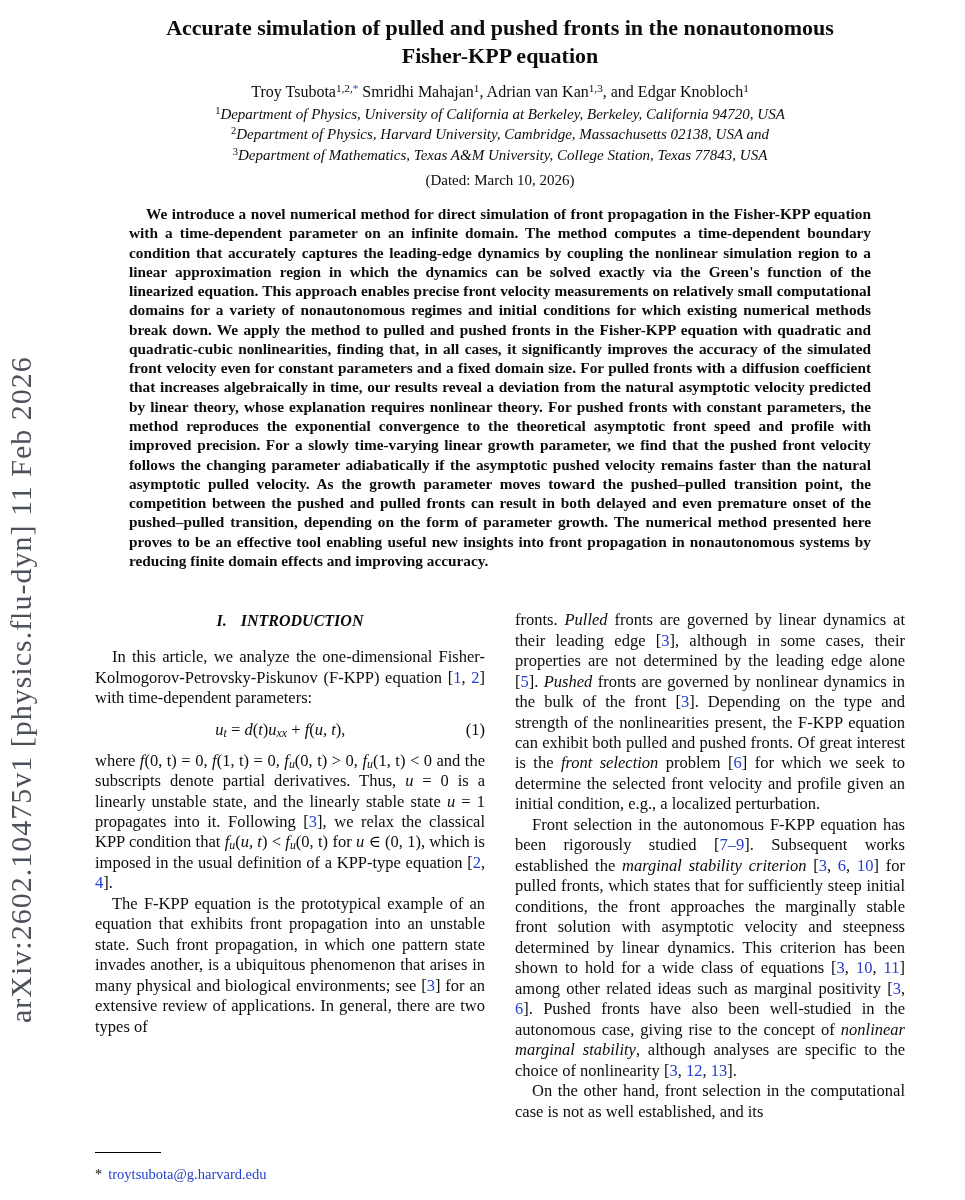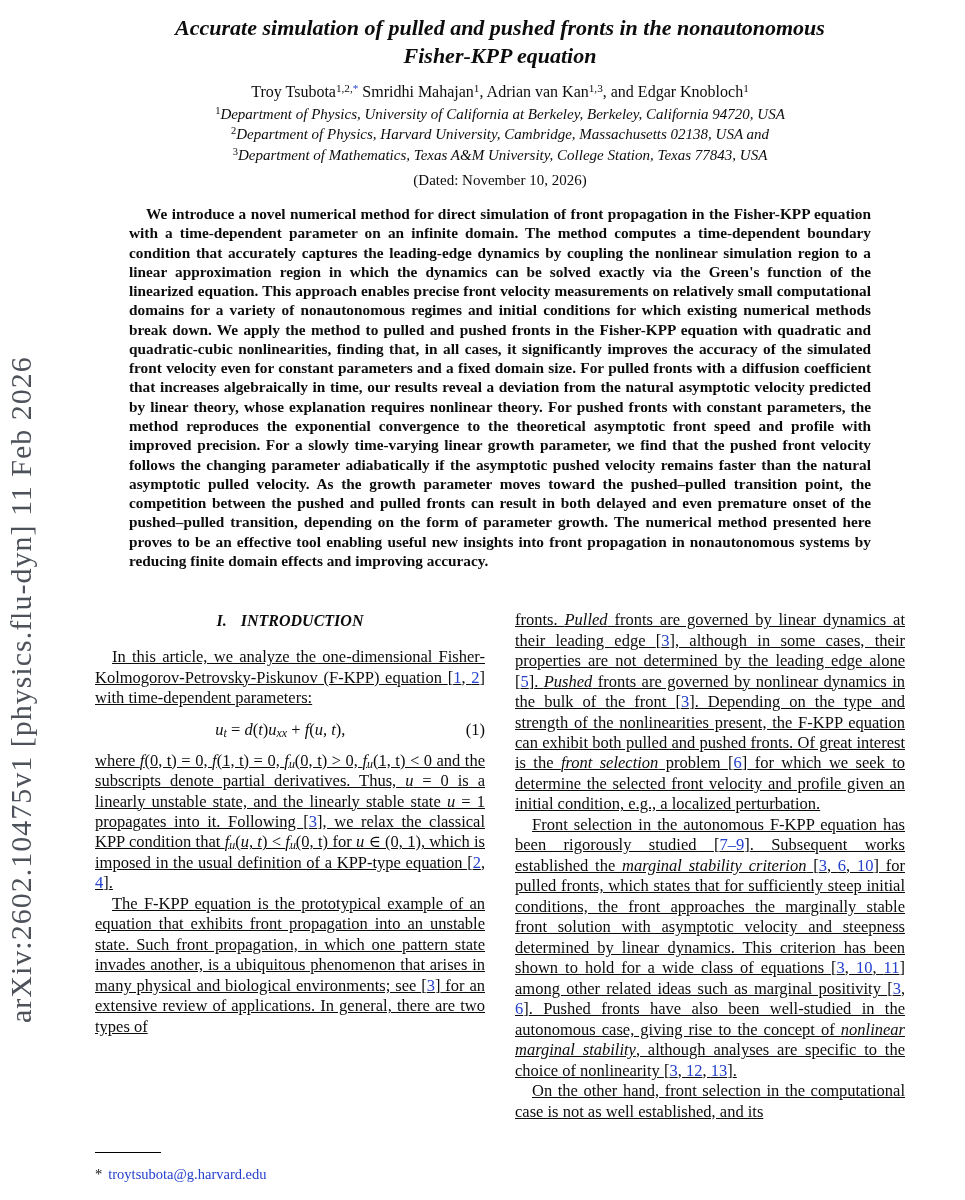--- a/index.html
+++ b/index.html
@@ -29,21 +29,20 @@
     left: 95px;
     top: 0;
     width: 810px;
   }
   .title {
     margin: 14px 6px 0;
     font-size: 22px;
     font-weight: bold;
     line-height: 1.27;
     text-align: center;
-    font-style: italic;
   }
   .authors {
     margin-top: 13px;
     font-size: 16px;
     text-align: center;
   }
   .affiliations {
     margin-top: 3px;
     font-size: 15px;
     line-height: 1.36;
@@ -75,21 +74,20 @@
     text-align: center;
     margin: 2px 0 17px;
     font-style: italic;
   }
   .sec-label { margin-right: 14px; }
   .para {
     margin: 0;
     font-size: 16.5px;
     line-height: 1.242;
     text-align: justify;
-    text-decoration: underline;
   }
   .indent { text-indent: 17px; }
   .equation {
     display: flex;
     align-items: flex-start;
     margin: 11px 0;
     font-size: 16.5px;
   }
   .eq-body { flex: 1 1 auto; text-align: center; }
   .eq-number { flex: 0 0 auto; }
@@ -132,21 +130,21 @@
     </h1>
 
     <div class="authors"><span class="seg-plain">Troy Tsubota</span><span class="seg-sup">1,2,</span><span class="seg-suplink">*</span><span class="seg-plain"> Smridhi Mahajan</span><span class="seg-sup">1</span><span class="seg-plain">, Adrian van Kan</span><span class="seg-sup">1,3</span><span class="seg-plain">, and Edgar Knobloch</span><span class="seg-sup">1</span></div>
 
     <div class="affiliations">
       <div><span class="seg-sup">1</span><span class="seg-italic">Department of Physics, University of California at Berkeley, Berkeley, California 94720, USA</span></div>
       <div><span class="seg-sup">2</span><span class="seg-italic">Department of Physics, Harvard University, Cambridge, Massachusetts 02138, USA and</span></div>
       <div><span class="seg-sup">3</span><span class="seg-italic">Department of Mathematics, Texas A&amp;M University, College Station, Texas 77843, USA</span></div>
     </div>
 
-    <div class="date-line">(Dated: November 10, 2026)</div>
+    <div class="date-line">(Dated: March 10, 2026)</div>
 
     <p class="abstract">We introduce a novel numerical method for direct simulation of front propagation in the Fisher-KPP equation with a time-dependent parameter on an infinite domain. The method computes a time-dependent boundary condition that accurately captures the leading-edge dynamics by coupling the nonlinear simulation region to a linear approximation region in which the dynamics can be solved exactly via the Green's function of the linearized equation. This approach enables precise front velocity measurements on relatively small computational domains for a variety of nonautonomous regimes and initial conditions for which existing numerical methods break down. We apply the method to pulled and pushed fronts in the Fisher-KPP equation with quadratic and quadratic-cubic nonlinearities, finding that, in all cases, it significantly improves the accuracy of the simulated front velocity even for constant parameters and a fixed domain size. For pulled fronts with a diffusion coefficient that increases algebraically in time, our results reveal a deviation from the natural asymptotic velocity predicted by linear theory, whose explanation requires nonlinear theory. For pushed fronts with constant parameters, the method reproduces the exponential convergence to the theoretical asymptotic front speed and profile with improved precision. For a slowly time-varying linear growth parameter, we find that the pushed front velocity follows the changing parameter adiabatically if the asymptotic pushed velocity remains faster than the natural asymptotic pulled velocity. As the growth parameter moves toward the pushed–pulled transition point, the competition between the pushed and pulled fronts can result in both delayed and even premature onset of the pushed–pulled transition, depending on the form of parameter growth. The numerical method presented here proves to be an effective tool enabling useful new insights into front propagation in nonautonomous systems by reducing finite domain effects and improving accuracy.</p>
 
     <div class="columns">
 
       <div class="col">
         <h2 class="section-heading">
           <span class="sec-label">I.</span><span>INTRODUCTION</span>
         </h2>
         <p class="para indent"><span class="seg-plain">In this article, we analyze the one-dimensional Fisher-Kolmogorov-Petrovsky-Piskunov (F-KPP) equation </span><span class="seg-plain">[</span><span class="seg-link">1</span><span class="seg-plain">, </span><span class="seg-link">2</span><span class="seg-plain">]</span><span class="seg-plain"> with time-dependent parameters:</span></p>

